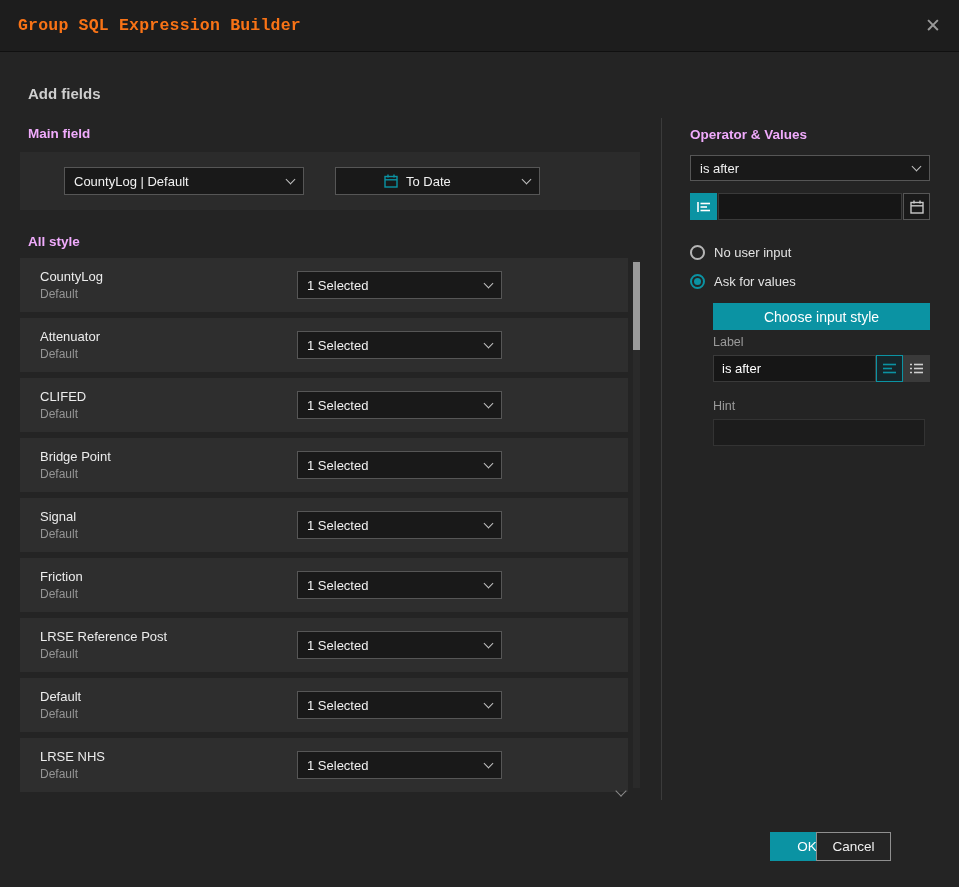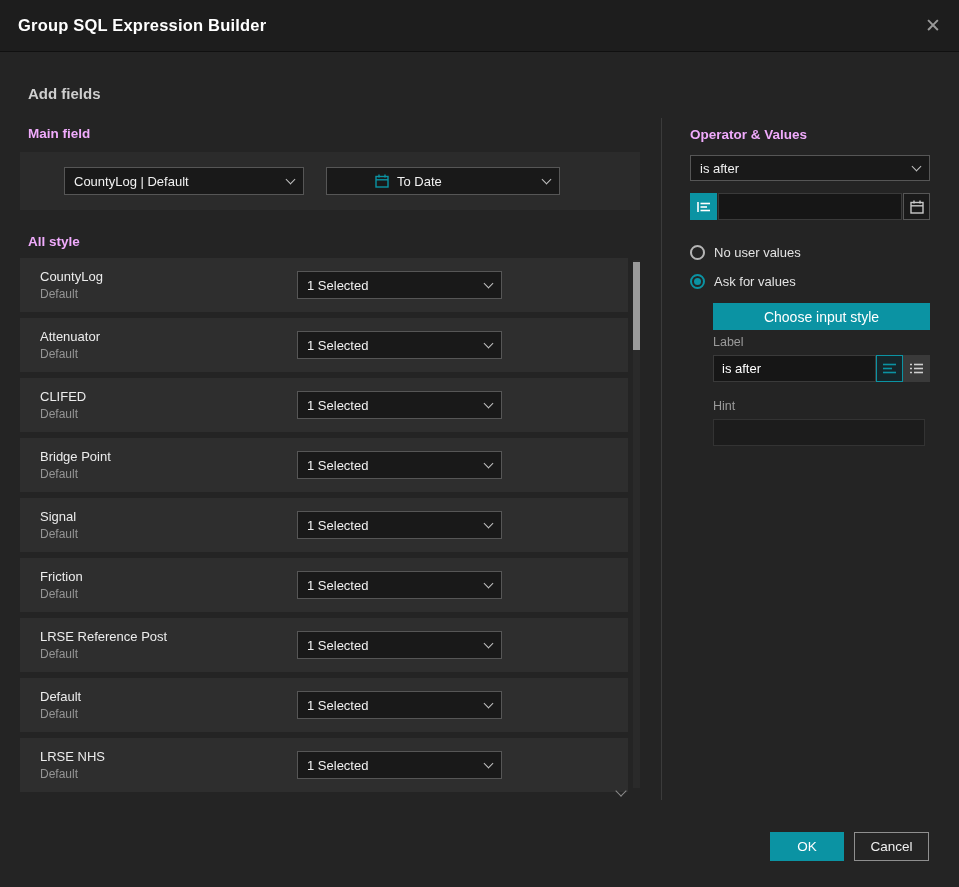--- a/index.html
+++ b/index.html
@@ -9,21 +9,21 @@
   .dialog {
     position:relative; width:959px; height:887px;
     background:#242424; overflow:hidden; color:#e8e8e8;
   }
   
   .header {
     position:absolute; top:0; left:0; right:0; height:52px;
     background:#1d1d1d; border-bottom:1px solid #101010;
     display:flex; align-items:center; padding:0 18px;
   }
-  .header .title { font-size:16.5px; font-weight:700; color:#ffffff; letter-spacing:.2px; }
+  .header .title { font-size:16.5px; font-weight:700; color:#f97316; letter-spacing:.2px;font-family:Liberation Mono, monospace; }
   .header .close { margin-left:auto; color:#9a9a9a; font-size:19px; cursor:pointer; line-height:1; }
   
   .big-heading { position:absolute; font-size:15px; font-weight:700; color:#cfcfcf; }
   .section-label { position:absolute; font-size:13.5px; font-weight:700; color:#f0abfc; }
   .small-label { position:absolute; font-size:12.5px; color:#9b9b9b; }
   
   .main-field-panel {
     position:absolute; left:20px; top:152px; width:620px; height:58px;
     background:#2b2b2b; display:flex; align-items:center; padding-left:20px;
   }
@@ -33,21 +33,21 @@
     border:1px solid #565656; color:#f1f1f1; font-size:13px;
     padding:0 9px; height:28px; cursor:pointer;
   }
   .select .select-text { flex:1; white-space:nowrap; overflow:hidden; text-overflow:ellipsis; }
   .chevron {
     width:7px; height:7px; flex:0 0 auto;
     border-right:1.6px solid #c0c0c0; border-bottom:1.6px solid #c0c0c0;
     transform:rotate(45deg); margin-left:8px; margin-top:-4px;
   }
   .field-select { width:240px;margin-left:24px; }
-  .date-select { width:234px; margin-left:22px;padding-left:48px; }
+  .date-select { width:205px; margin-left:31px;padding-left:48px; }
   .date-select .cal { margin-right:8px; color:var(--accent); display:flex; }
   
   .all-fields-list { position:absolute; left:20px; top:258px; width:608px; }
   .field-row {
     height:54px; margin-bottom:6px; background:#2e2e2e;
     display:flex; align-items:center; padding-left:20px;
   }
   .field-info { width:257px; }
   .field-name { font-size:13px; color:#ececec; margin-bottom:3px; }
   .field-sub { font-size:12px; color:#959595; }
@@ -97,21 +97,21 @@
   .label-row { position:absolute; left:713px; top:355px; width:217px; height:27px; display:flex; }
   .label-row .text-input { flex:1; min-width:0; }
   .hint-input { position:absolute; left:713px; top:419px; width:212px; height:27px; background:#1c1c1c; border:1px solid #333333; }
   
   .btn {
     position:absolute; top:832px; height:29px; font-size:13.5px;
     display:flex; align-items:center; justify-content:center; cursor:pointer;
     font-family:"Liberation Sans", sans-serif;
   }
   .ok-btn { left:770px; width:74px; background:var(--accent); color:#ffffff; border:none; }
-  .cancel-btn { left:854px; width:75px; background:#242424; color:#f0f0f0; border:1px solid #8f8f8f; }
+  .cancel-btn { left:816px; width:75px; background:#242424; color:#f0f0f0; border:1px solid #8f8f8f; }
   svg { display:block; }
 </style>
 </head>
 <body>
 
 <div class="dialog">
 
   <div class="header">
     <div class="title">Group SQL Expression Builder</div>
     <div class="close">✕</div>
@@ -268,21 +268,21 @@
           <line x1="1" y1="5.8" x2="13" y2="5.8"></line>
           <line x1="4" y1="0.5" x2="4" y2="3.5"></line>
           <line x1="10" y1="0.5" x2="10" y2="3.5"></line>
         </svg>
       </span>
     </div>
   </div>
 
   <div class="radio-row" style="top:245px;">
     <span class="radio-circle"></span>
-    <span class="radio-label">No user values</span>
+    <span class="radio-label">No user input</span>
   </div>
 
   <div class="radio-row" style="top:274px;">
     <span class="radio-circle selected"></span>
     <span class="radio-label">Ask for values</span>
   </div>
 
   <button class="choose-btn">Choose input style</button>
 
   <div class="small-label" style="left:713px; top:335px;">Label</div>

